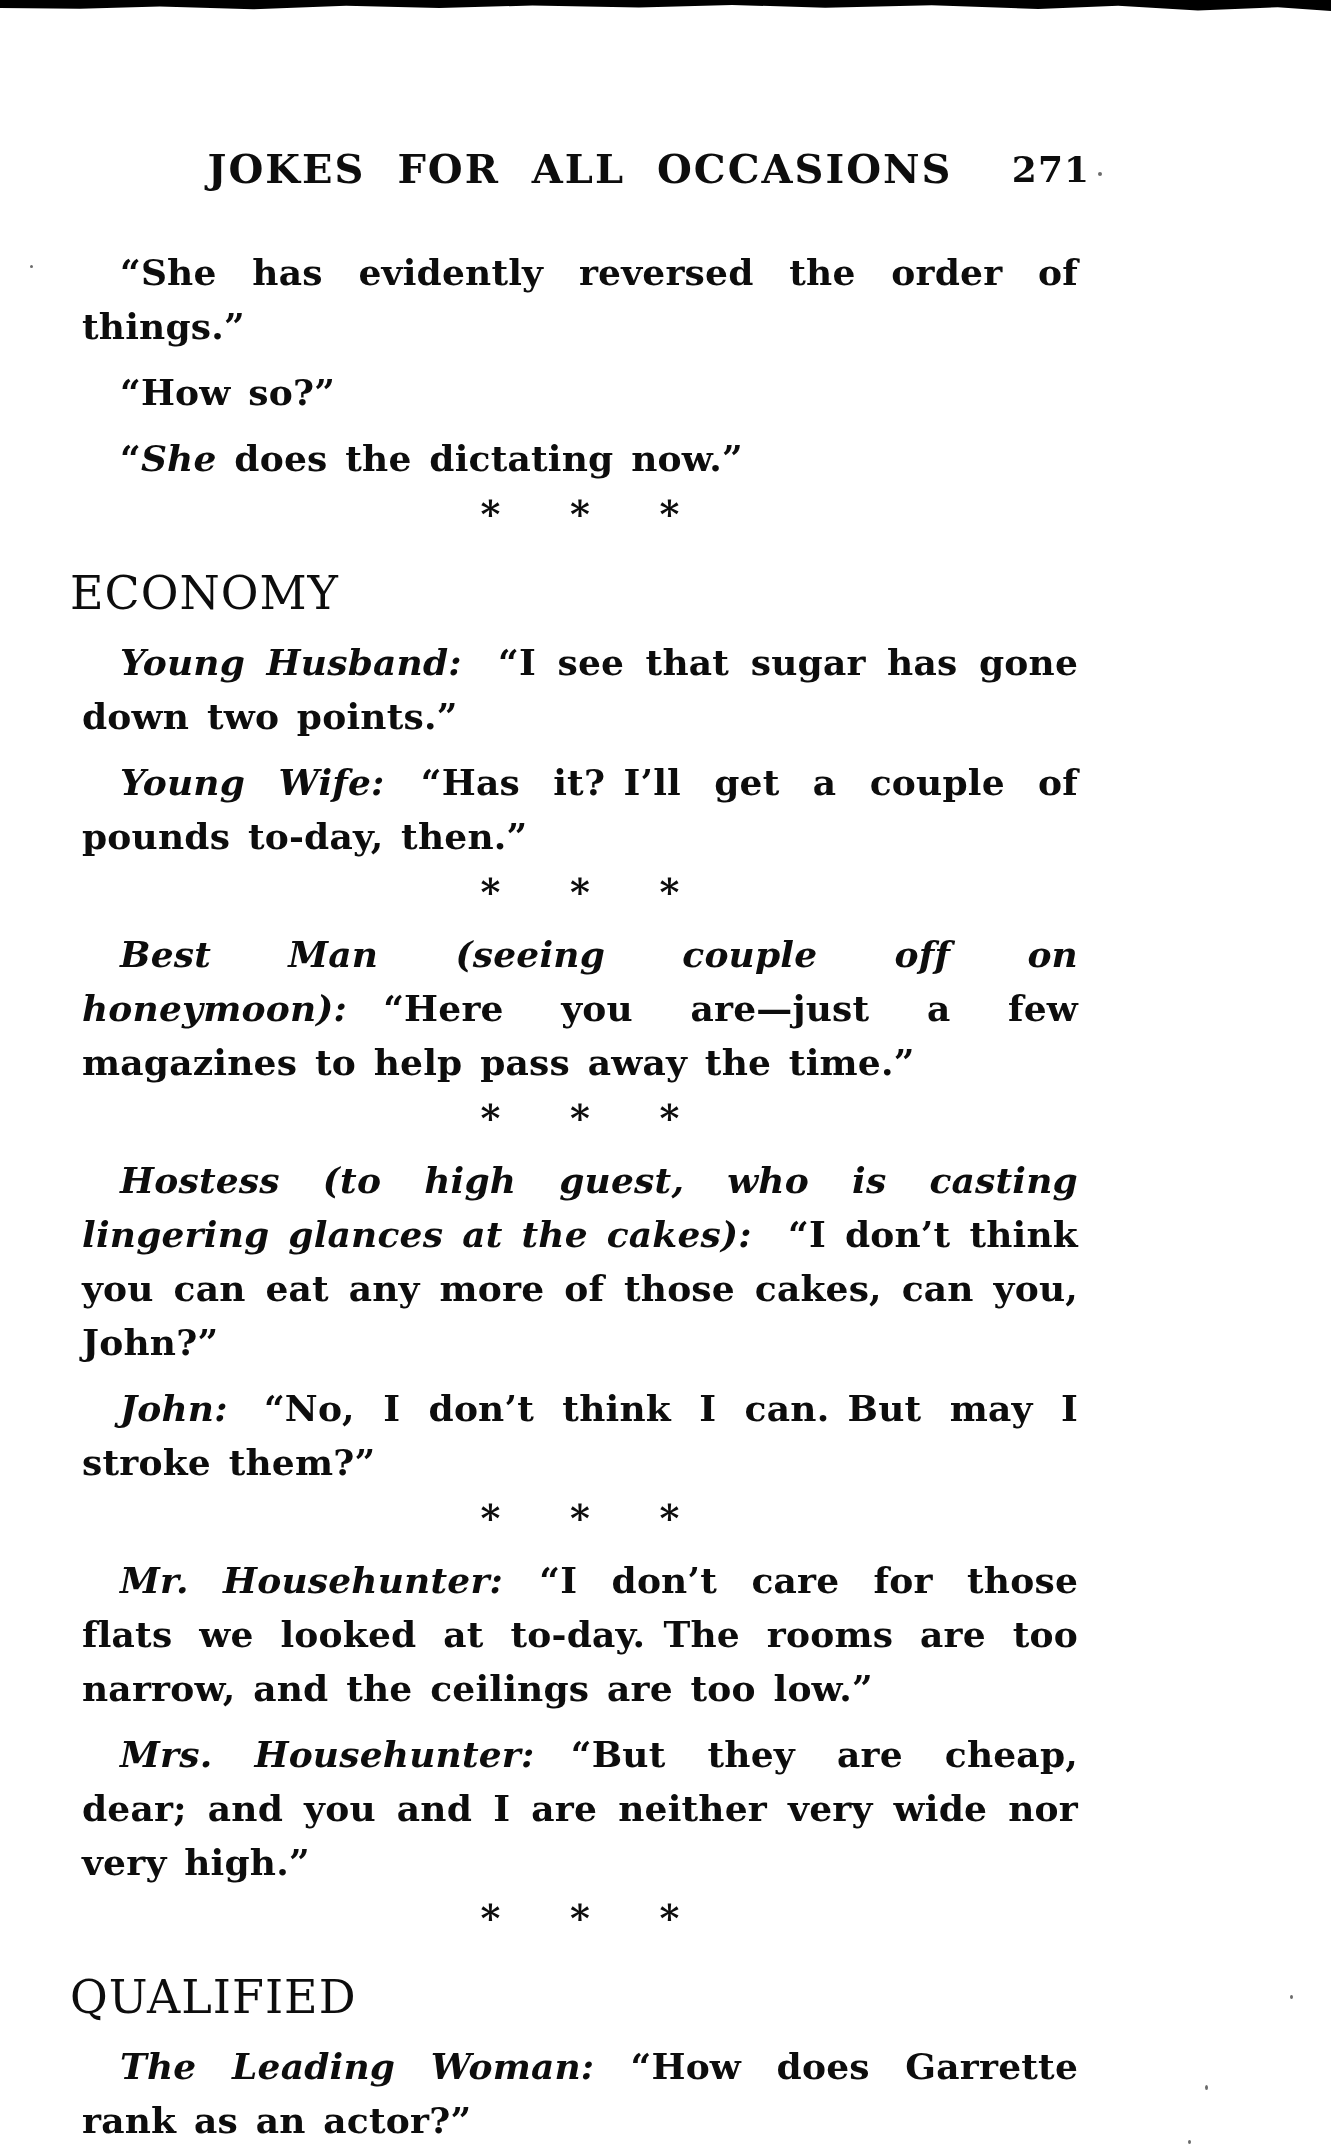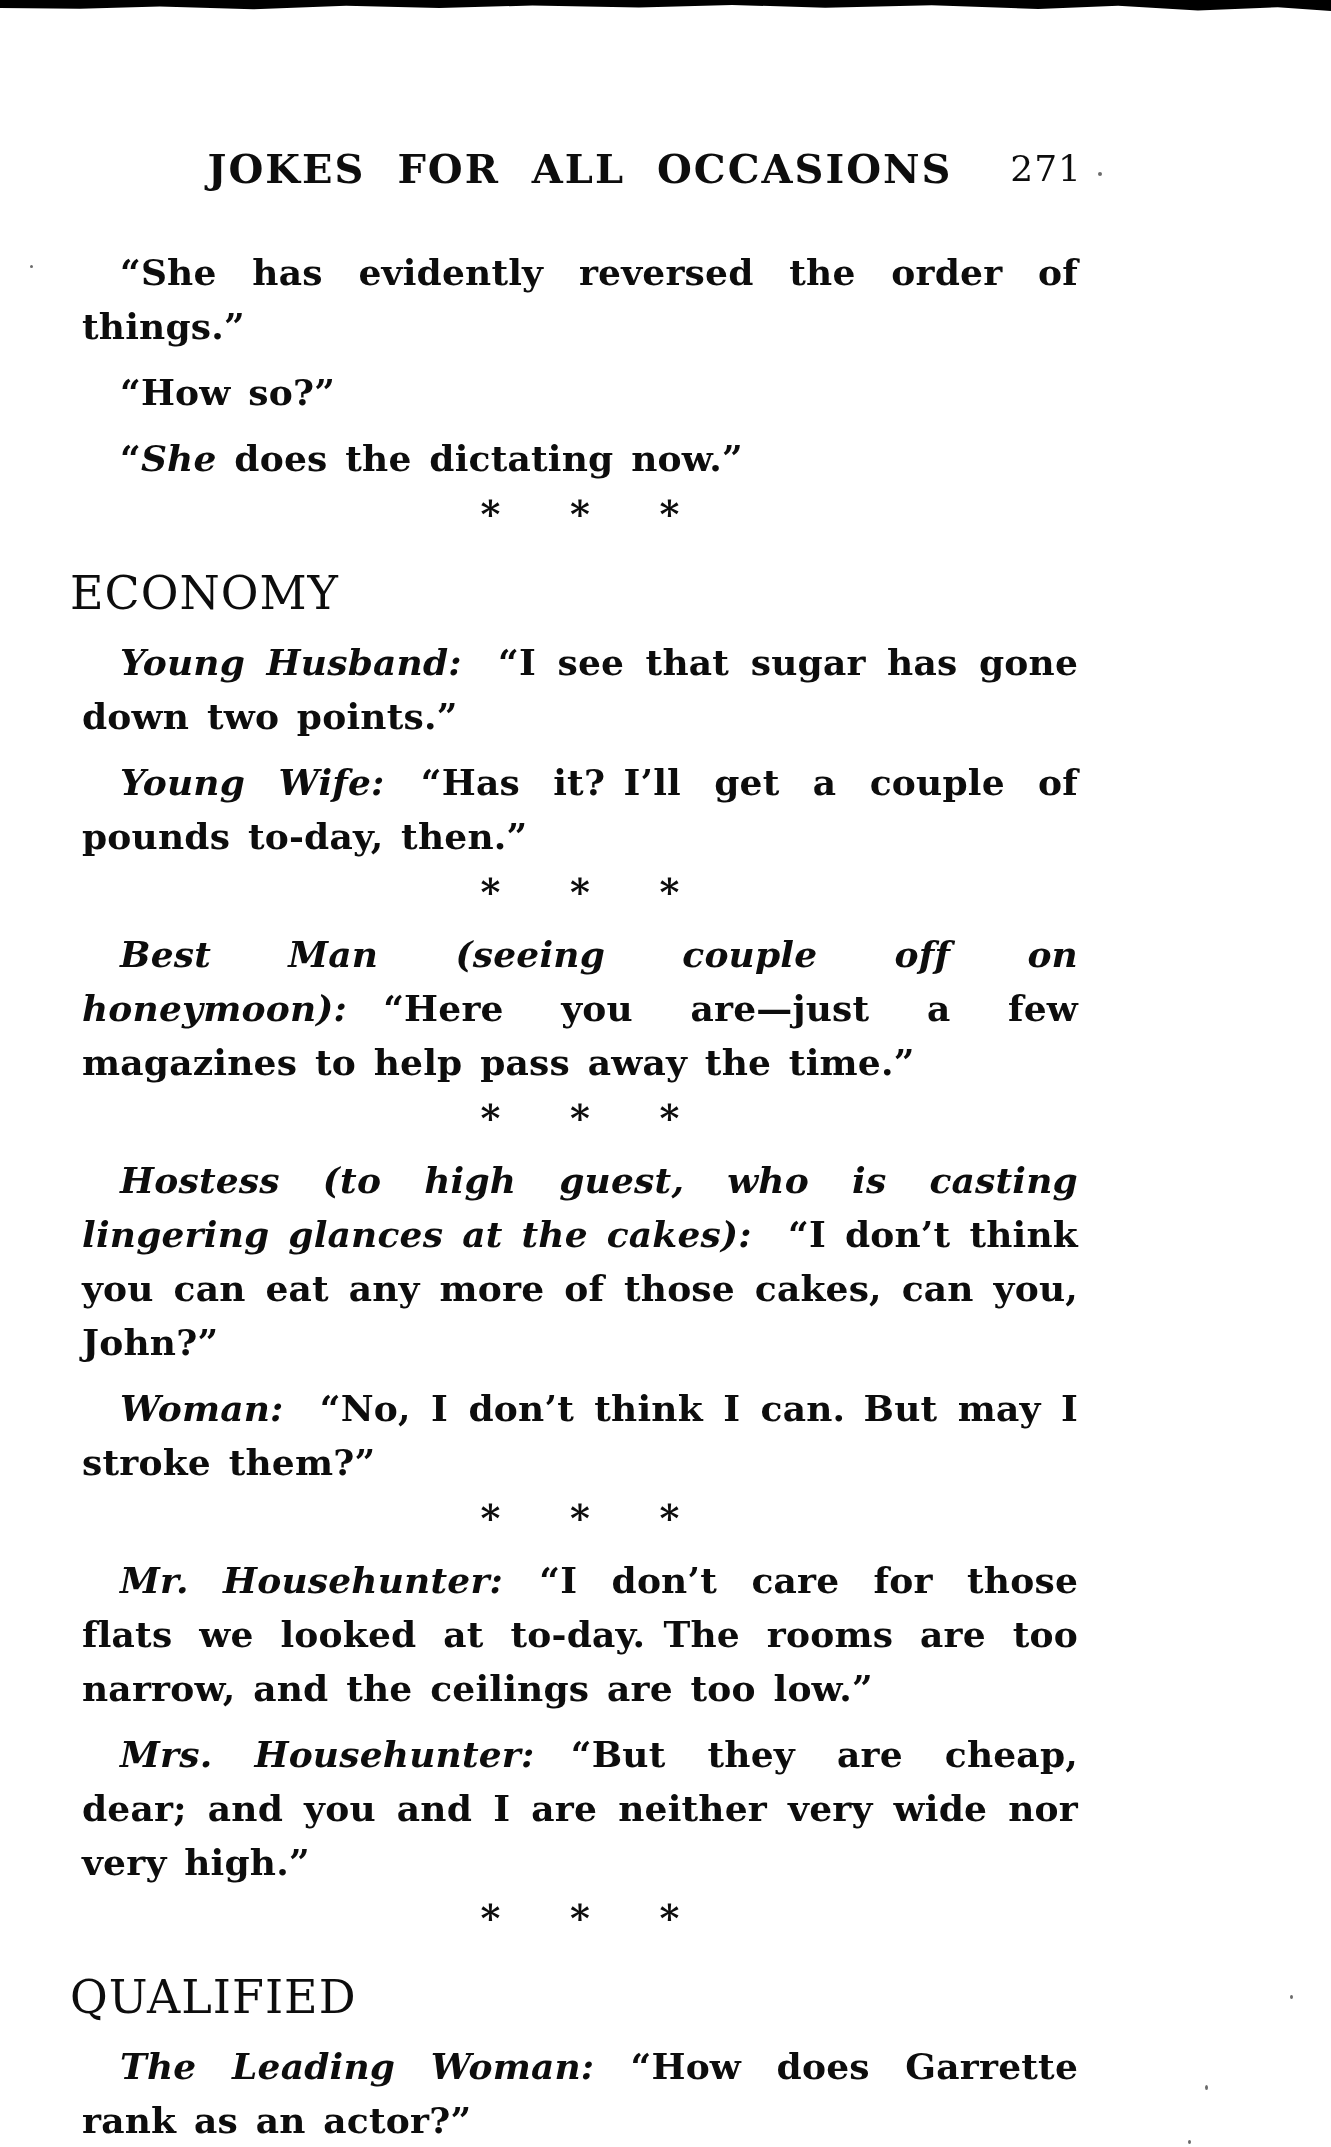--- a/index.html
+++ b/index.html
@@ -40,24 +40,24 @@
     display: block;
     text-align: center;
     font-size: 40px;
     font-weight: 700;
     letter-spacing: 2px;
     word-spacing: 16px;
     white-space: nowrap;
   }
   .page-number {
     position: absolute;
-    right: 8px;
+    right: 0;
     top: 0;
     font-size: 36px;
-    font-weight: 400;
+    font-weight: 700;
     letter-spacing: 1px;
     margin-left: 13px;
   }
   .content {
     margin-top: 54px;
     font-size: 36px;
     line-height: 54px;
     font-weight: 700;
     word-spacing: 5px;
     letter-spacing: 0.2px;
@@ -111,21 +111,21 @@
         <p class="para"><span>“How so?”</span></p>
         <p class="para"><span>“</span><span class="it">She</span><span> does the dictating now.”</span></p>
         <div class="stars">* * *</div>
         <h2 class="heading">ECONOMY</h2>
         <p class="para"><span class="it">Young Husband:</span><span> “I see that sugar has gone down two points.”</span></p>
         <p class="para"><span class="it">Young Wife:</span><span> “Has it? I’ll get a couple of pounds to-day, then.”</span></p>
         <div class="stars">* * *</div>
         <p class="para"><span class="it">Best Man (seeing couple off on honeymoon):</span><span> “Here you are—just a few magazines to help pass away the time.”</span></p>
         <div class="stars">* * *</div>
         <p class="para"><span class="it">Hostess (to high guest, who is casting lingering glances at the cakes):</span><span> “I don’t think you can eat any more of those cakes, can you, John?”</span></p>
-        <p class="para"><span class="it">Woman:</span><span> “No, I don’t think I can. But may I stroke them?”</span></p>
+        <p class="para"><span class="it">John:</span><span> “No, I don’t think I can. But may I stroke them?”</span></p>
         <div class="stars">* * *</div>
         <p class="para"><span class="it">Mr. Househunter:</span><span> “I don’t care for those flats we looked at to-day. The rooms are too narrow, and the ceilings are too low.”</span></p>
         <p class="para"><span class="it">Mrs. Househunter:</span><span> “But they are cheap, dear; and you and I are neither very wide nor very high.”</span></p>
         <div class="stars">* * *</div>
         <h2 class="heading">QUALIFIED</h2>
         <p class="para"><span class="it">The Leading Woman:</span><span> “How does Garrette rank as an actor?”</span></p>
         <p class="para"><span class="it">The Comedian:</span><span> “He doesn’t—he is.”</span></p>
       </div>
   </div>
 

